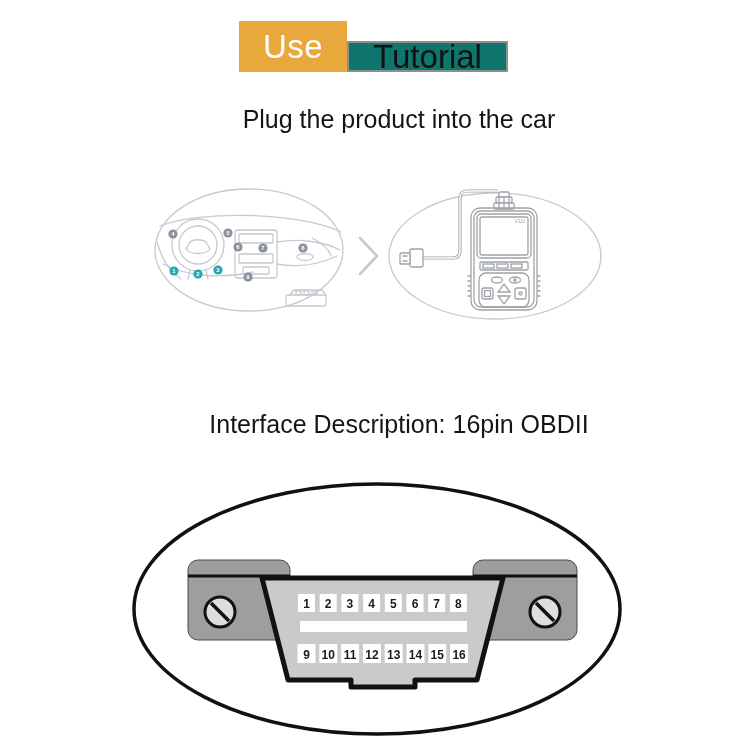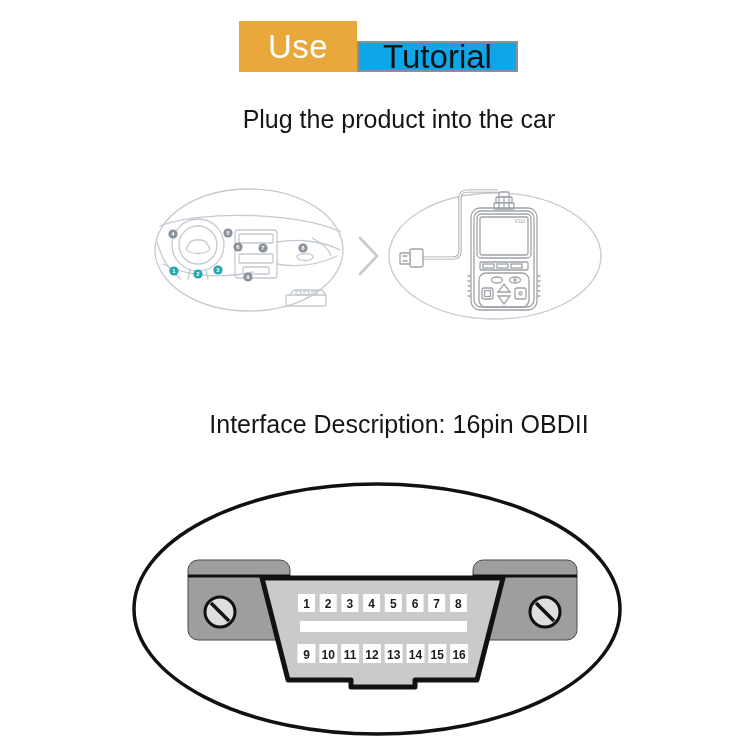--- a/index.html
+++ b/index.html
@@ -5,26 +5,26 @@
   html,body{margin:0;padding:0;}
   body{
     width:750px;height:750px;position:relative;background:#ffffff;
     font-family:"Liberation Sans", sans-serif;overflow:hidden;
   }
   
   .header{
     position:absolute;left:239px;top:21px;height:51px;display:flex;align-items:stretch;
   }
   .badge{
-    width:118px;display:flex;align-items:center;justify-content:center;
+    width:108px;display:flex;align-items:center;justify-content:center;
     background:#E9A83B;color:#ffffff;font-size:33px;letter-spacing:0.5px;
   }
   .title-box{
     width:157px;display:flex;align-items:center;justify-content:center;
-    background:#0ea5e9;border:2px solid #8F8F8F;color:#111111;font-size:33px;margin-top:20px;
+    background:#0f766e;border:2px solid #8F8F8F;color:#111111;font-size:33px;margin-top:20px;
   }
   
   .para{
     position:absolute;left:0;width:750px;text-align:center;color:#151515;
     font-size:25px;line-height:31px;padding-left:24px;
   }
   .para-1{top:104px;}
   .para-2{top:381px;margin-top:28px;}
   
   .ovals-svg{position:absolute;left:0;top:180px;}

